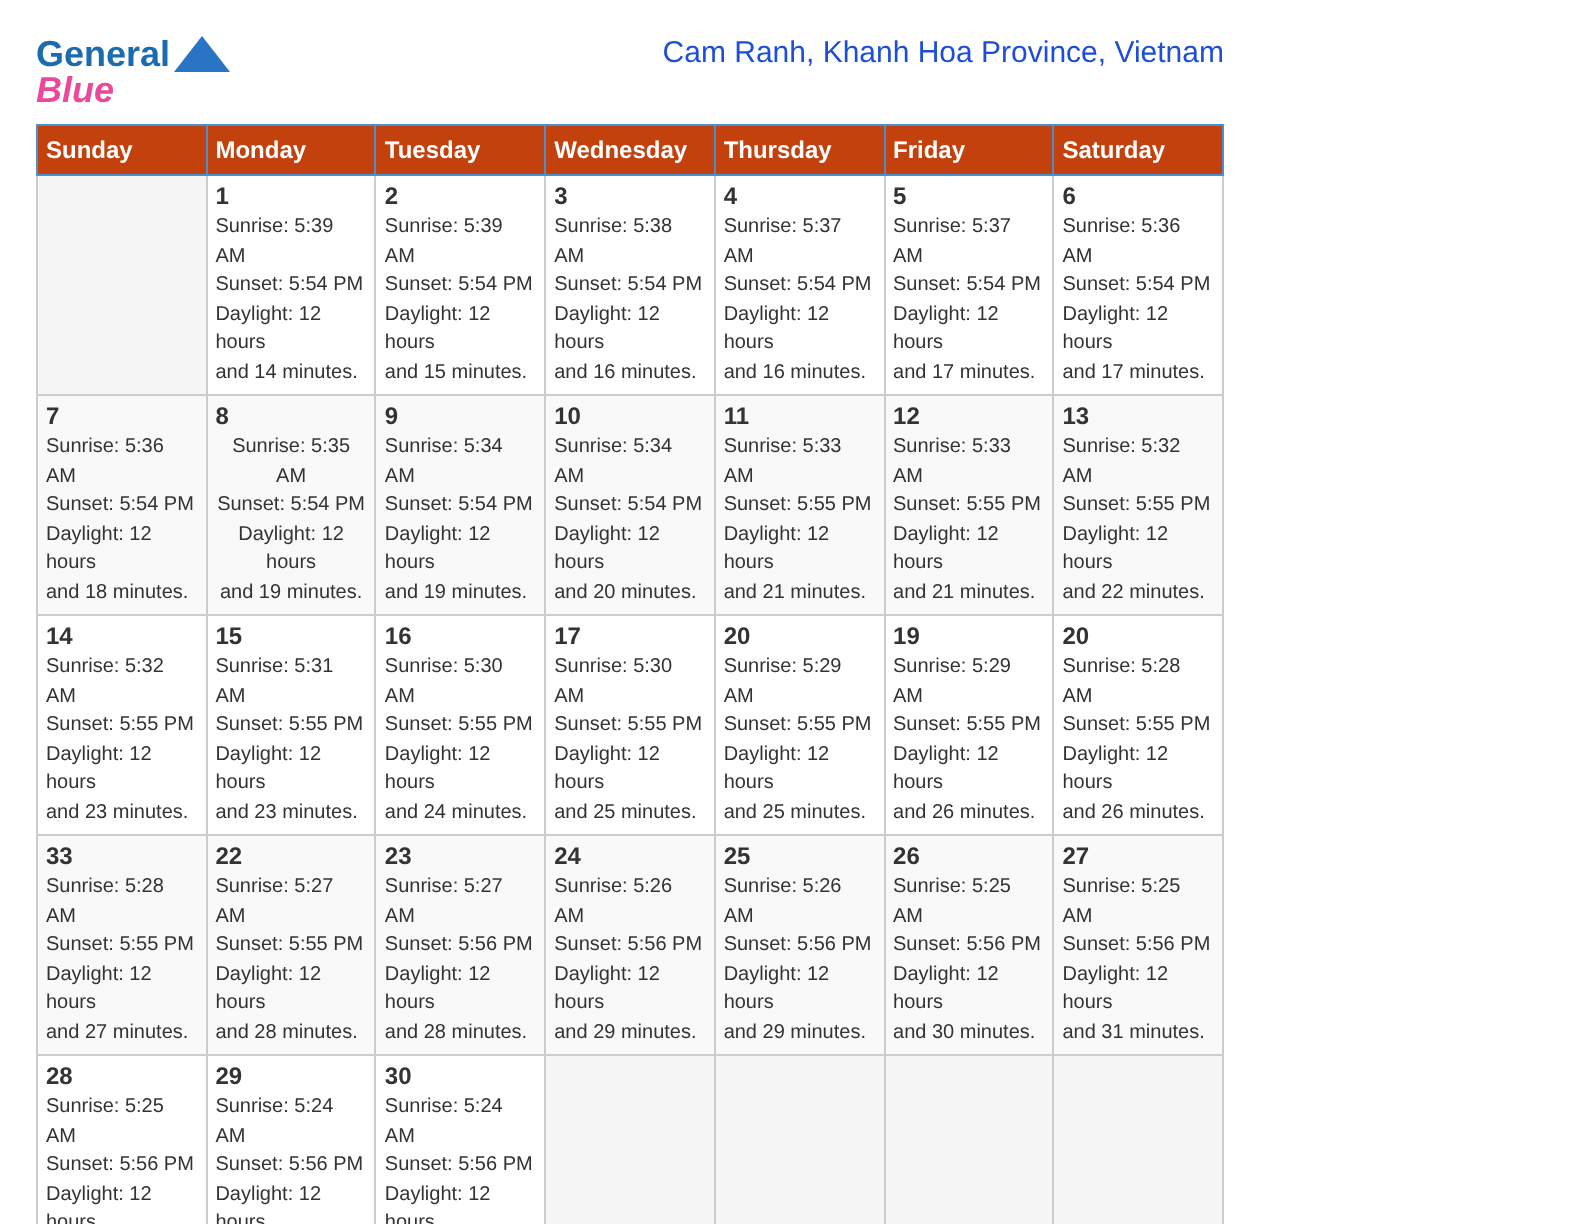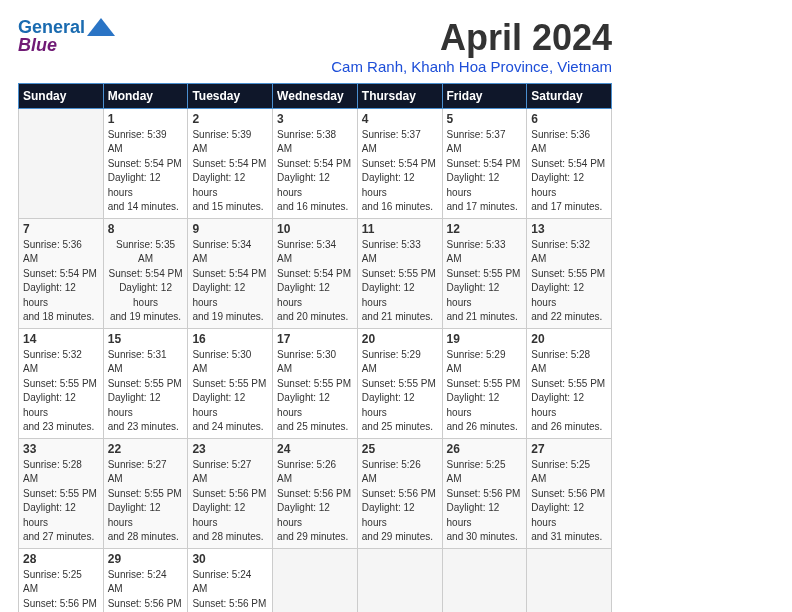--- a/index.html
+++ b/index.html
@@ -53,21 +53,21 @@
       color: #1d4ed8;
     }
     .calendar {
       flex: 1;
       border: 1px solid #ccc;
       border-collapse: collapse;
       width: 100%;
       table-layout: fixed;
     }
     .calendar th {
-      background: #0f172a;
+      background: #c2410c;
       color: #fff;
       font-size: 12px;
       font-weight: bold;
       padding: 5px 4px;
       border: 1px solid #4a8fd0;
       text-align: left;
     }
     .calendar td {
       border: 1px solid #ccc;
       vertical-align: top;
@@ -107,24 +107,23 @@
   <div class="header">
     <div class="logo">
       <div class="logo-row">
         <span class="logo-text">
           <span>General</span>
         </span>
         <svg width="28" height="18" viewBox="0 0 28 18" style="margin-left:2px;">
           <polygon points="0,18 14,0 28,18" fill="#2a74c5"></polygon>
         </svg>
       </div>
-      <span class="logo-text" style="color:#701a75;font-style:italic;">Blue</span>
+      <span class="logo-text" style="color:#ec4899;font-style:italic;">Blue</span>
     </div>
     <div class="title-area">
-      <div class="month-title">April 2024</div>
       <div class="location-title">Cam Ranh, Khanh Hoa Province, Vietnam</div>
     </div>
   </div>
 
   <table class="calendar">
     <thead>
       <tr>
         <th>Sunday</th>
         <th>Monday</th>
         <th>Tuesday</th>

